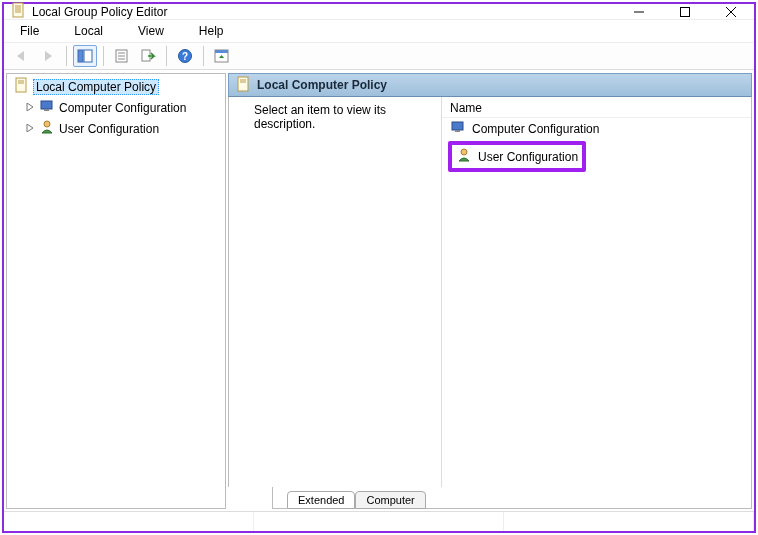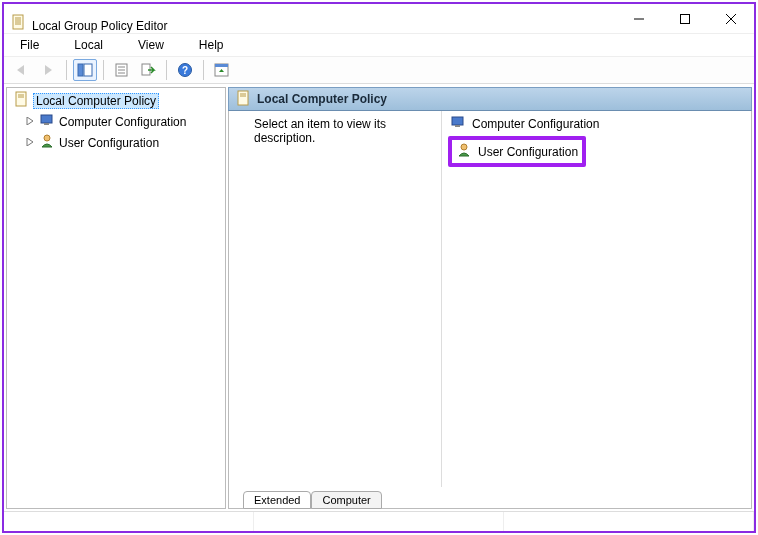--- a/index.html
+++ b/index.html
@@ -17,22 +17,22 @@
     height: 531px;
     margin: 2px;
     border: 2px solid #8a2be2;
     background: #fff;
     display: flex;
     flex-direction: column;
   }
   
   .titlebar {
     display: flex;
-    align-items: flex-end;
-    height: 30px;
+    align-items: center;
+    height: 16px;
     padding: 0 0 0 6px;
     border-bottom: 1px solid #eee;
   }
   .titlebar .app-icon { margin-right: 6px; }
   .titlebar .title { flex: 1; font-size: 12px; }
   .win-controls { display: flex; }
   .win-btn {
     width: 46px; height: 28px;
     display: flex; align-items: center; justify-content: center;
     font-size: 14px;
@@ -159,20 +159,21 @@
   .tabs-footer {
     display: flex;
     align-items: flex-end;
     height: 22px;
     padding-left: 14px;
     gap: 0;
     border-left: 1px solid #bbb;
     border-right: 1px solid #bbb;
     border-bottom: 1px solid #bbb;
     background: #fff;
+    margin-left: 44px;
   }
   .tab {
     font-size: 11px;
     padding: 2px 10px;
     border: 1px solid #aaa;
     border-top-left-radius: 4px;
     border-top-right-radius: 4px;
     margin-bottom: -1px;
     background: #f3f3f3;
     position: relative;
@@ -330,20 +331,21 @@
               <line x1="5" y1="6" x2="11" y2="6" stroke="#b89b4a"></line>
             </svg>
         </span>
         <span>Local Computer Policy</span>
       </div>
       <div class="detail-body">
         <div class="detail-left">
           <span>Select an item to view its description.</span>
         </div>
         <div class="detail-right">
+          <div class="col-header">Name</div>
           <div class="list-row">
             <span>
               <svg width="16" height="16">
                   <rect x="2" y="3" width="11" height="8" fill="#4a7acb" stroke="#2a4a8a"></rect>
                   <rect x="5" y="11" width="5" height="2" fill="#888"></rect>
                 </svg>
             </span>
             <span>Computer Configuration</span>
           </div>
           <div class="highlighted-wrap">

